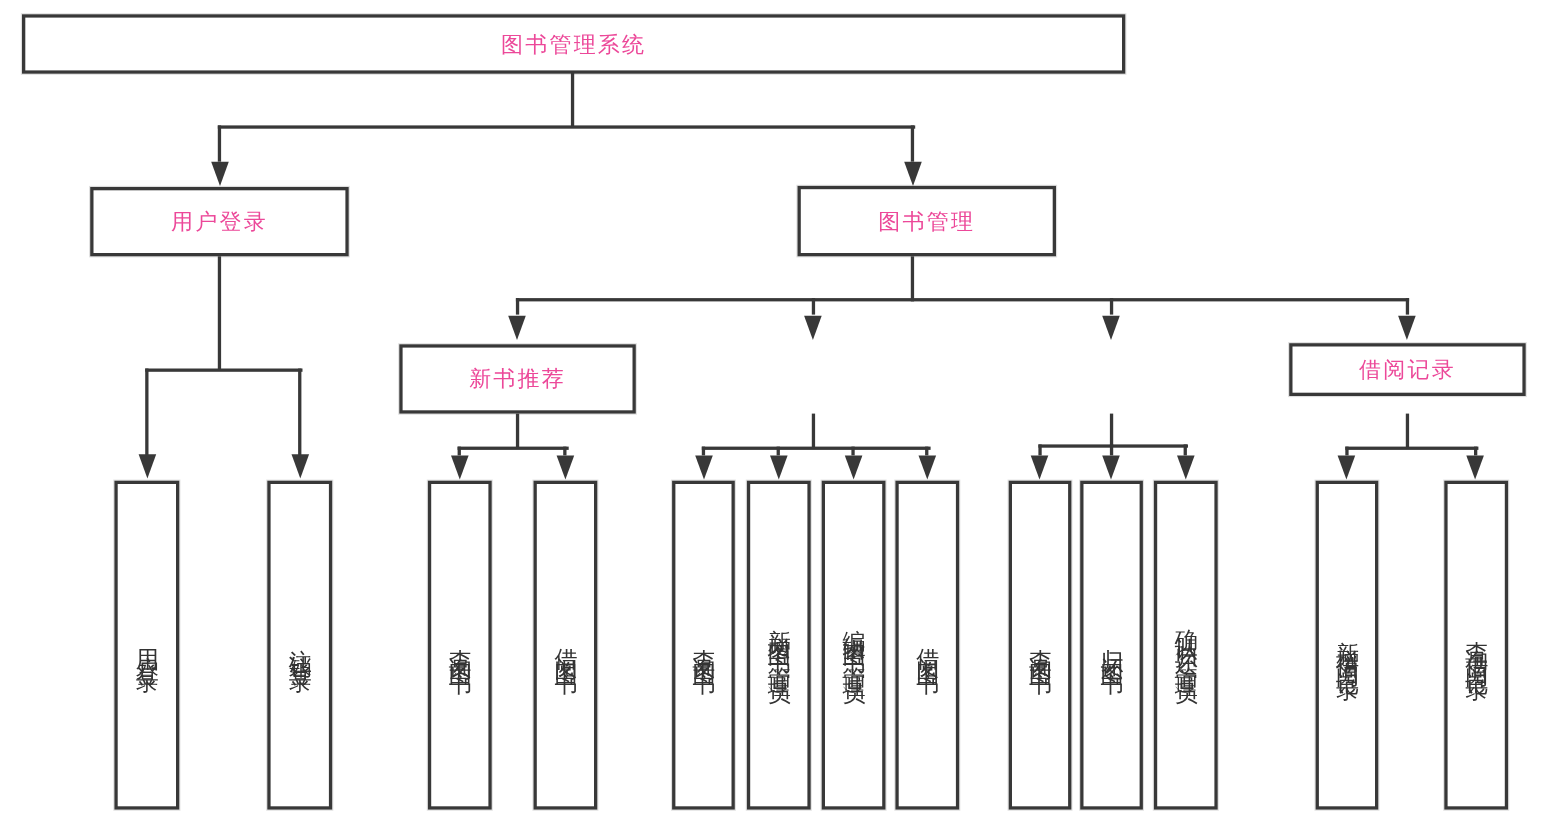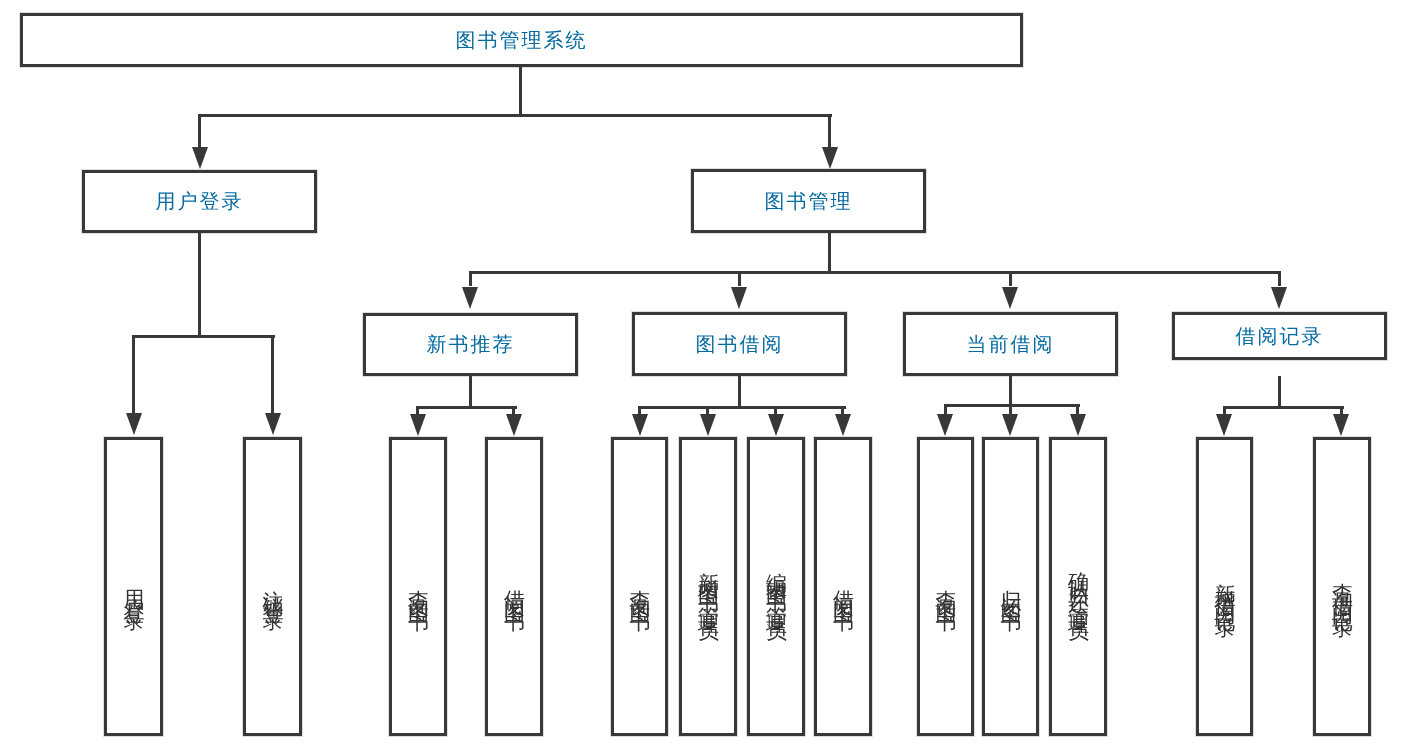--- a/index.html
+++ b/index.html
@@ -4,21 +4,21 @@
 <style>
   html,body{margin:0;padding:0;background:#ffffff;}
   .canvas{
     position:relative;width:1405px;height:747px;background:#ffffff;
     font-family:"DejaVu Sans","Liberation Sans",sans-serif;
     color:#333333;overflow:hidden;
   }
   .node{
     position:absolute;box-sizing:border-box;background:#ffffff;
     border:3px solid #383838;display:flex;align-items:center;justify-content:center;
-    font-size:20px;letter-spacing:2px;color:#0369a1;
+    font-size:20px;letter-spacing:2px;color:#ec4899;
     box-shadow:0 0 0 1px rgba(160,160,160,.35);
   }
   .leaf{
     position:absolute;box-sizing:border-box;background:#ffffff;
     border:3px solid #383838;top:437px;height:299px;
     display:flex;align-items:center;justify-content:center;
     box-shadow:0 0 0 1px rgba(160,160,160,.35);
   }
   .leaf span{
     writing-mode:vertical-rl;text-orientation:mixed;
@@ -49,21 +49,21 @@
   <div class="vline" style="left:519px;top:66px;height:50px;"></div>
   <div class="hline" style="left:198px;top:114px;width:634px;"></div>
   <div class="vline" style="left:198px;top:114px;height:33px;"></div>
   <div class="arrow" style="left:192px;top:147px;"></div>
   <div class="vline" style="left:828px;top:114px;height:33px;"></div>
   <div class="arrow" style="left:822px;top:147px;"></div>
 
   <div class="node" style="left:82px;top:170px;width:235px;height:63px;">
     <span>用户登录</span>
   </div>
-  <div class="node" style="left:691px;top:169px;width:235px;height:64px;">
+  <div class="node" style="left:725px;top:169px;width:235px;height:64px;">
     <span>图书管理</span>
   </div>
 
   <div class="vline" style="left:198px;top:233px;height:104px;"></div>
   <div class="hline" style="left:132px;top:335px;width:143px;"></div>
   <div class="vline" style="left:132px;top:335px;height:79px;"></div>
   <div class="arrow" style="left:126px;top:413px;"></div>
   <div class="vline" style="left:271px;top:335px;height:79px;"></div>
   <div class="arrow" style="left:265px;top:413px;"></div>
 
@@ -73,26 +73,20 @@
   <div class="arrow" style="left:462px;top:287px;"></div>
   <div class="vline" style="left:738px;top:271px;height:15px;"></div>
   <div class="arrow" style="left:731px;top:287px;"></div>
   <div class="vline" style="left:1009px;top:271px;height:15px;"></div>
   <div class="arrow" style="left:1002px;top:287px;"></div>
   <div class="vline" style="left:1278px;top:271px;height:15px;"></div>
   <div class="arrow" style="left:1271px;top:287px;"></div>
 
   <div class="node" style="left:363px;top:313px;width:215px;height:63px;">
     <span>新书推荐</span>
-  </div>
-  <div class="node" style="left:632px;top:312px;width:215px;height:64px;">
-    <span>图书借阅</span>
-  </div>
-  <div class="node" style="left:903px;top:312px;width:215px;height:64px;">
-    <span>当前借阅</span>
   </div>
   <div class="node" style="left:1172px;top:312px;width:215px;height:48px;">
     <span>借阅记录</span>
   </div>
 
   <div class="vline" style="left:469px;top:376px;height:32px;"></div>
   <div class="hline" style="left:416px;top:406px;width:101px;"></div>
   <div class="vline" style="left:416px;top:406px;height:8px;"></div>
   <div class="arrow" style="left:410px;top:414px;"></div>
   <div class="vline" style="left:512px;top:406px;height:8px;"></div>

